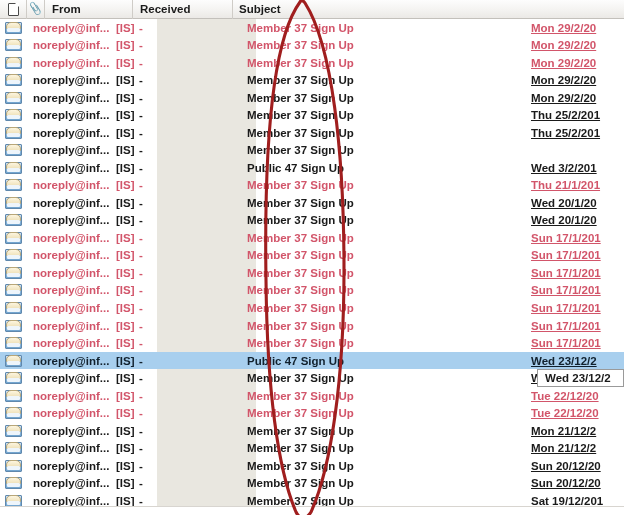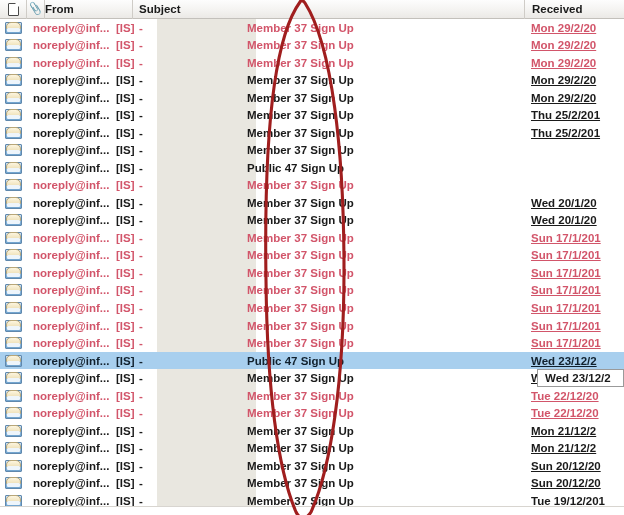--- a/index.html
+++ b/index.html
@@ -19,21 +19,21 @@
     border-bottom:1px solid #c3c0bb;
     box-sizing:border-box;
     display:flex;align-items:center;
     font-size:11.5px;color:#1b1b1b;font-weight:bold;
     z-index:5;
   }
   .hdr .cell{height:19px;display:flex;align-items:center;box-sizing:border-box;position:relative;}
   .hdr .sep{border-left:1px solid #cfccc7;}
   .c-icon{width:26px;justify-content:center;}
   .c-clip{width:18px;justify-content:center;}
-  .c-from{width:88px;padding-left:0;}
+  .c-from{width:88px;padding-left:7px;}
   .c-subj{width:auto;flex:1;padding-left:6px;}
   .c-recv{width:100px;padding-left:7px;}
 
   .glyph-doc{
     width:9px;height:11px;border:1.3px solid #4a4a4a;border-radius:1px;
     background:#fff;position:relative;display:inline-block;
   }
   .glyph-doc:after{
     content:"";position:absolute;right:-1px;top:-1px;
     border-left:4px solid transparent;border-top:4px solid #fff;
@@ -125,26 +125,26 @@
   <div class="hdr">
     <div class="cell c-icon">
       <span class="glyph-doc"></span>
     </div>
     <div class="cell c-clip sep">
       <span class="glyph-clip">📎</span>
     </div>
     <div class="cell c-from sep">
       <span>From</span>
     </div>
+    <div class="cell c-recv sep">
+      <span>Received</span>
+    </div>
     <div class="cell c-subj sep">
       <span>Subject</span>
     </div>
-    <div class="cell c-recv sep">
-      <span>Received</span>
-    </div>
   </div>
 
   <div class="redact"></div>
 
   <div class="rows" id="rows">
       <div class="row unread">
         <div class="cl cl-icon">
           <span class="env">
             <span class="flap"></span>
             <span class="lip"></span>
@@ -250,32 +250,34 @@
         <div class="cl cl-icon">
           <span class="env">
             <span class="flap"></span>
             <span class="lip"></span>
           </span>
         </div>
         <div class="cl cl-from">noreply@inf...</div>
         <div class="cl cl-tag">[IS]</div>
         <div class="cl cl-dash">-</div>
         <div class="cl cl-subj">Public 47 Sign Up</div>
-      </div>
-      <div class="row unread">
-        <div class="cl cl-icon">
-          <span class="env">
-            <span class="flap"></span>
-            <span class="lip"></span>
-          </span>
-        </div>
-        <div class="cl cl-from">noreply@inf...</div>
-        <div class="cl cl-tag">[IS]</div>
-        <div class="cl cl-dash">-</div>
-        <div class="cl cl-subj">Member 37 Sign Up</div>
+        <div class="cl cl-recv">Wed 3/2/201</div>
+      </div>
+      <div class="row unread">
+        <div class="cl cl-icon">
+          <span class="env">
+            <span class="flap"></span>
+            <span class="lip"></span>
+          </span>
+        </div>
+        <div class="cl cl-from">noreply@inf...</div>
+        <div class="cl cl-tag">[IS]</div>
+        <div class="cl cl-dash">-</div>
+        <div class="cl cl-subj">Member 37 Sign Up</div>
+        <div class="cl cl-recv">Thu 21/1/201</div>
       </div>
       <div class="row read">
         <div class="cl cl-icon">
           <span class="env">
             <span class="flap"></span>
             <span class="lip"></span>
           </span>
         </div>
         <div class="cl cl-from">noreply@inf...</div>
         <div class="cl cl-tag">[IS]</div>
@@ -495,21 +497,21 @@
         <div class="cl cl-icon">
           <span class="env">
             <span class="flap"></span>
             <span class="lip"></span>
           </span>
         </div>
         <div class="cl cl-from">noreply@inf...</div>
         <div class="cl cl-tag">[IS]</div>
         <div class="cl cl-dash">-</div>
         <div class="cl cl-subj">Member 37 Sign Up</div>
-        <div class="cl cl-recv">Tue 19/12/201</div>
+        <div class="cl cl-recv">Sat 19/12/201</div>
       </div>
       <div class="row read">
         <div class="cl cl-icon">
           <span class="env">
             <span class="flap"></span>
           </span>
         </div>
         <div class="cl cl-from">noreply@inf...</div>
         <div class="cl cl-tag">[IS]</div>
         <div class="cl cl-dash">-</div>

